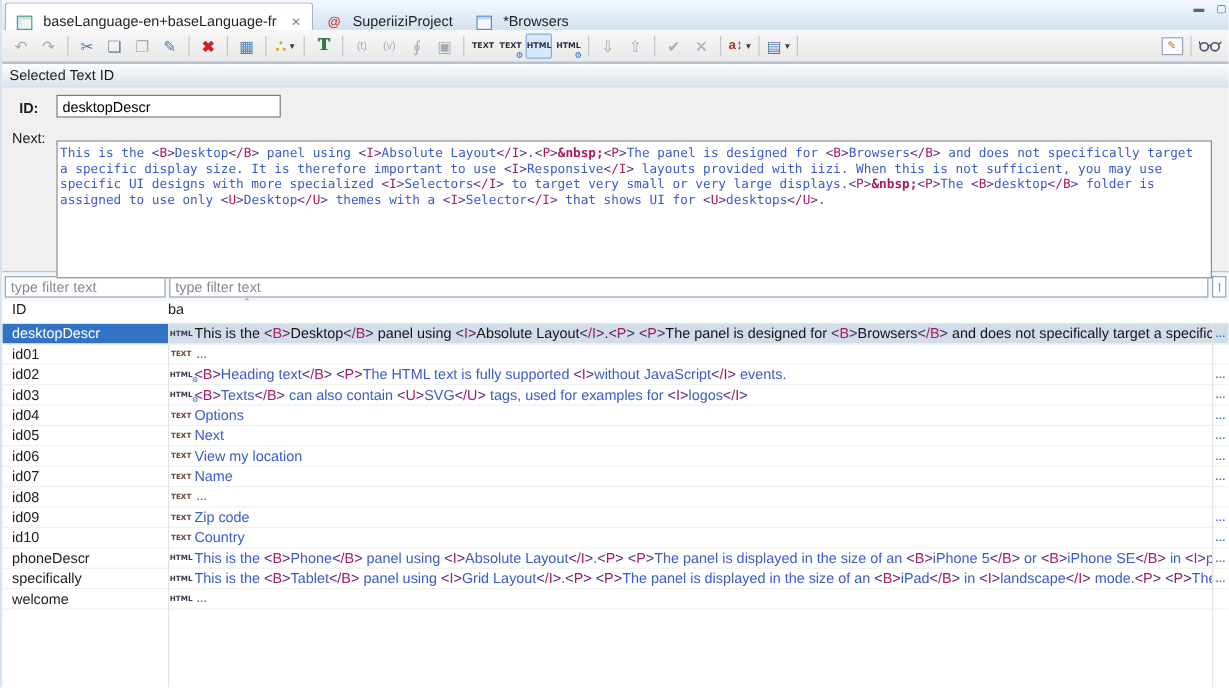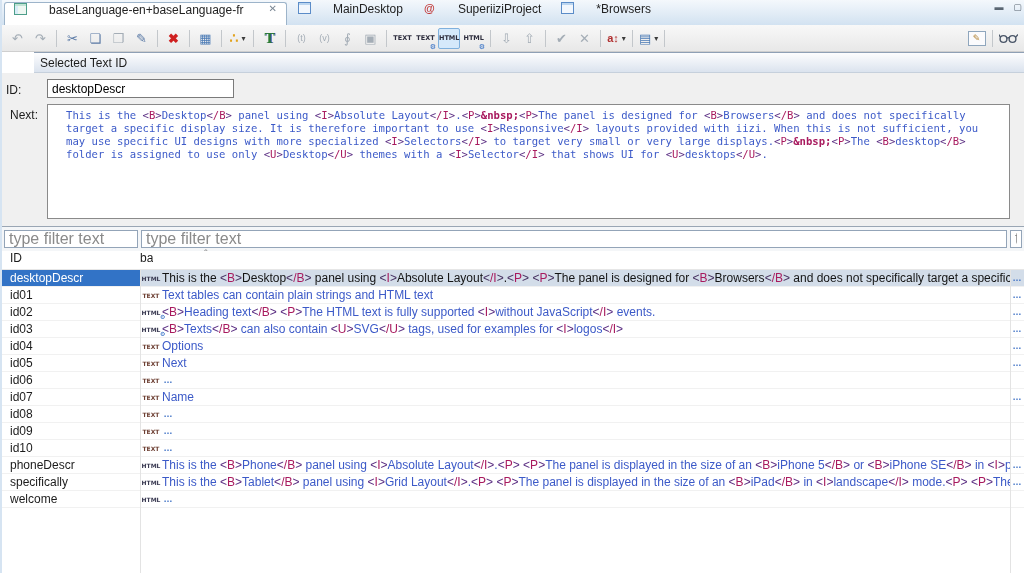--- a/index.html
+++ b/index.html
@@ -2,21 +2,21 @@
 <html><head>
 <meta charset="utf-8">
 <style>
   * { box-sizing: border-box; margin: 0; padding: 0; }
   html,body { width:1024px; height:573px; overflow:hidden; }
   body { font-family:"Liberation Sans", sans-serif; font-size:12px; color:#1c1c1c; background:#fff; }
   .window { width:1024px; height:573px; display:flex; flex-direction:column; border-left:2px solid #d6e4f2; position:relative; }
 
   
   .tabbar { height:25px; background:linear-gradient(#f4f8fc,#d2e2f1); display:flex; align-items:flex-end; position:relative; flex:none; }
-  .tab { display:inline-flex; align-items:flex-start; gap:22px; height:23px; padding:0 9px; margin-left:2px; color:#222; white-space:nowrap; cursor:default; }
+  .tab { display:inline-flex; align-items:flex-end; gap:9px; height:23px; padding:0 9px; margin-left:2px; color:#222; white-space:nowrap; cursor:default; }
   .tab.active { background:#fff; border:1px solid #9db4ca; border-bottom:none; border-radius:3px 3px 0 0; }
   .tab .tlabel { font-size:12px; }
   .tab .close { color:#7a8794; font-size:10px; margin-left:3px; }
   .ticon { width:13px; height:12px; display:inline-block; flex:none; }
   .ticon.text-table-icon { background:#eef7f2; border:1px solid #4d9e8a; box-shadow:inset 0 2px 0 #bfe3d4, inset 3px 0 0 #d7ecf7; }
   .ticon.panel-icon { background:#f2f7fd; border:1px solid #5b8cc8; box-shadow:inset 0 2px 0 #bcd6f0; }
   .ticon.project-icon { border:none; color:#c23b3b; font-weight:bold; font-size:11px; line-height:12px; text-align:center; }
   .wincontrols { position:absolute; top:2px; right:2px; display:flex; gap:10px; color:#5a6672; font-size:9px; }
   .wincontrols span { cursor:default; }
 
@@ -33,37 +33,37 @@
   .g-brand { color:#2e7d32; font-weight:bold; font-size:15px; font-family:"Liberation Serif",serif; text-shadow:1px 0 #2244aa; }
   .g-sort { color:#b03030; font-weight:bold; font-size:11px; }
   .g-small { font-size:9px; }
   .mode-label { font-size:6.5px; font-weight:bold; letter-spacing:0; color:#2e2e3e; font-family:"DejaVu Sans",sans-serif; }
   .gear { position:absolute; right:-1px; bottom:-2px; font-size:7px; color:#2d6bc4; line-height:7px; }
   .dd { font-size:8px; color:#3c3c3c; margin-left:3px; }
   .tb-right { margin-left:auto; display:flex; align-items:center; }
   .boxed { width:18px; height:15px; border:1px solid #8fa6bd; background:#fbfbfd; display:inline-flex; align-items:center; justify-content:center; font-size:9px; color:#b08030; }
 
   
-  .sectionheader { height:21px; background:linear-gradient(#fdfdfe,#dbe3ee); border-top:1px solid #8fa0b5; border-bottom:1px solid #c6d0dc; padding:3px 6px; flex:none;margin-left:32px; }
+  .sectionheader { height:21px; background:linear-gradient(#fdfdfe,#dbe3ee); border-top:1px solid #8fa0b5; border-bottom:1px solid #c6d0dc; padding:3px 6px; flex:none; }
 
   
   .form { height:153px; background:#f0f0f0; position:relative; flex:none; }
-  .lbl-id { position:absolute; left:4px; top:10px; }
+  .lbl-id { position:absolute; left:14px; top:10px;font-weight:bold; }
   .id-input { position:absolute; left:45px; top:6px; width:187px; height:19px; border:1px solid #7a7a7a; font-family:"Liberation Sans",sans-serif; font-size:12px; padding:1px 4px; background:#fff; }
   .lbl-text { position:absolute; left:8px; top:35px; }
-  .editor { position:absolute; left:45px; top:31px; width:963px; height:115px; background:#fff; border:1px solid #8a8a8a; padding:4px 18px; font-family:"DejaVu Sans Mono",monospace; font-size:10.6px; line-height:13px; white-space:pre-wrap; word-break:normal; overflow:hidden; }
+  .editor { position:absolute; left:45px; top:44px; width:963px; height:115px; background:#fff; border:1px solid #8a8a8a; padding:4px 2px; font-family:"DejaVu Sans Mono",monospace; font-size:10.6px; line-height:13px; white-space:pre-wrap; word-break:normal; overflow:hidden; }
   .tk-plain { color:#3c5ac8; }
   .tk-br { color:#5a2d82; }
   .tk-tag { color:#a81a5e; }
   .tk-ent { color:#a81a5e; font-weight:bold; }
 
   
   .tablewrap { flex:1; display:flex; flex-direction:column; border-top:1px solid #9aa6b4; background:#fff; min-height:0; }
   .filterrow { height:24px; background:#f4f6f8; display:flex; align-items:center; padding:2px; gap:3px; flex:none; }
-  .filterrow input { height:18px; border:1px solid #93a4b8; font-family:"Liberation Sans",sans-serif; font-size:16px; padding:1px 4px; background:#fff; }
+  .filterrow input { height:18px; border:1px solid #93a4b8; font-family:"Liberation Sans",sans-serif; font-size:12px; padding:1px 4px; background:#fff; }
   .filterrow input::placeholder { color:#8a8a8a; }
   .f1 { width:134px; flex:none; }
   .f2 { flex:1; min-width:0; }
   .f3 { width:12px; flex:none; padding:1px 1px; overflow:hidden; }
   .headrow { height:19px; display:flex; align-items:flex-start; position:relative; border-bottom:1px solid #e6e6e6; flex:none; font-size:12px; }
   .h-id { width:138px; padding-left:8px; flex:none; }
   .caret { position:absolute; left:202px; top:-3px; color:#8a8a8a; font-size:11px; }
   .h-lang { flex:1; padding-left:22px; white-space:nowrap; overflow:hidden; }
   .h-lang2 { width:13px; flex:none; white-space:nowrap; overflow:hidden; }
   .tbody { flex:1; position:relative; overflow:hidden; }
@@ -89,24 +89,20 @@
 
 <div class="window">
 
   <div class="tabbar" id="tabbar">
     <div class="tab active">
         <span class="ticon text-table-icon"></span>
         <span class="tlabel">baseLanguage-en+baseLanguage-fr</span>
         <span class="close">✕</span>
       </div>
       <div class="tab">
-        <span class="ticon panel-icon"></span>
-        <span class="tlabel">MainDesktop</span>
-      </div>
-      <div class="tab">
         <span class="ticon project-icon">@</span>
         <span class="tlabel">SuperiiziProject</span>
       </div>
       <div class="tab">
         <span class="ticon panel-icon"></span>
         <span class="tlabel">*Browsers</span>
       </div>
       <div class="wincontrols" id="wincontrols">
         <span>▬</span>
         <span>▢</span>
@@ -249,21 +245,20 @@
             <span class="badge b-html">HTML</span>
           </div>
           <div class="c-text"><span class="tk-plain">This is the </span><span class="tk-br">&lt;</span><span class="tk-tag">B</span><span class="tk-br">&gt;</span><span class="tk-plain">Desktop</span><span class="tk-br">&lt;</span><span class="tk-tag">/B</span><span class="tk-br">&gt;</span><span class="tk-plain"> panel using </span><span class="tk-br">&lt;</span><span class="tk-tag">I</span><span class="tk-br">&gt;</span><span class="tk-plain">Absolute Layout</span><span class="tk-br">&lt;</span><span class="tk-tag">/I</span><span class="tk-br">&gt;</span><span class="tk-plain">.</span><span class="tk-br">&lt;</span><span class="tk-tag">P</span><span class="tk-br">&gt;</span><span class="tk-plain"> </span><span class="tk-br">&lt;</span><span class="tk-tag">P</span><span class="tk-br">&gt;</span><span class="tk-plain">The panel is designed for </span><span class="tk-br">&lt;</span><span class="tk-tag">B</span><span class="tk-br">&gt;</span><span class="tk-plain">Browsers</span><span class="tk-br">&lt;</span><span class="tk-tag">/B</span><span class="tk-br">&gt;</span><span class="tk-plain"> and does not specifically target a specific display size. It is the</span></div>
           <div class="c-more">…</div>
         </div>
         <div class="trow">
           <div class="c-id">id01</div>
           <div class="c-badge">
             <span class="badge b-text">TEXT</span>
           </div>
-          <div class="c-text"><span class="tk-plain">Text tables can contain plain strings and HTML text</span></div>
           <div class="c-more">…</div>
         </div>
         <div class="trow">
           <div class="c-id">id02</div>
           <div class="c-badge">
             <span class="badge b-html">HTML<span class="gear">⚙</span></span>
           </div>
           <div class="c-text"><span class="tk-br">&lt;</span><span class="tk-tag">B</span><span class="tk-br">&gt;</span><span class="tk-plain">Heading text</span><span class="tk-br">&lt;</span><span class="tk-tag">/B</span><span class="tk-br">&gt;</span><span class="tk-plain"> </span><span class="tk-br">&lt;</span><span class="tk-tag">P</span><span class="tk-br">&gt;</span><span class="tk-plain">The HTML text is fully supported </span><span class="tk-br">&lt;</span><span class="tk-tag">I</span><span class="tk-br">&gt;</span><span class="tk-plain">without JavaScript</span><span class="tk-br">&lt;</span><span class="tk-tag">/I</span><span class="tk-br">&gt;</span><span class="tk-plain"> events.</span></div>
           <div class="c-more">…</div>
         </div>
@@ -289,20 +284,21 @@
             <span class="badge b-text">TEXT</span>
           </div>
           <div class="c-text"><span class="tk-plain">Next</span></div>
           <div class="c-more">…</div>
         </div>
         <div class="trow">
           <div class="c-id">id06</div>
           <div class="c-badge">
             <span class="badge b-text">TEXT</span>
           </div>
+          <div class="c-text"><span class="tk-plain">View my location</span></div>
           <div class="c-more">…</div>
         </div>
         <div class="trow">
           <div class="c-id">id07</div>
           <div class="c-badge">
             <span class="badge b-text">TEXT</span>
           </div>
           <div class="c-text"><span class="tk-plain">Name</span></div>
           <div class="c-more">…</div>
         </div>
@@ -311,27 +307,29 @@
           <div class="c-badge">
             <span class="badge b-text">TEXT</span>
           </div>
           <div class="c-more">…</div>
         </div>
         <div class="trow">
           <div class="c-id">id09</div>
           <div class="c-badge">
             <span class="badge b-text">TEXT</span>
           </div>
+          <div class="c-text"><span class="tk-plain">Zip code</span></div>
           <div class="c-more">…</div>
         </div>
         <div class="trow">
           <div class="c-id">id10</div>
           <div class="c-badge">
             <span class="badge b-text">TEXT</span>
           </div>
+          <div class="c-text"><span class="tk-plain">Country</span></div>
           <div class="c-more">…</div>
         </div>
         <div class="trow">
           <div class="c-id">phoneDescr</div>
           <div class="c-badge">
             <span class="badge b-html">HTML</span>
           </div>
           <div class="c-text"><span class="tk-plain">This is the </span><span class="tk-br">&lt;</span><span class="tk-tag">B</span><span class="tk-br">&gt;</span><span class="tk-plain">Phone</span><span class="tk-br">&lt;</span><span class="tk-tag">/B</span><span class="tk-br">&gt;</span><span class="tk-plain"> panel using </span><span class="tk-br">&lt;</span><span class="tk-tag">I</span><span class="tk-br">&gt;</span><span class="tk-plain">Absolute Layout</span><span class="tk-br">&lt;</span><span class="tk-tag">/I</span><span class="tk-br">&gt;</span><span class="tk-plain">.</span><span class="tk-br">&lt;</span><span class="tk-tag">P</span><span class="tk-br">&gt;</span><span class="tk-plain"> </span><span class="tk-br">&lt;</span><span class="tk-tag">P</span><span class="tk-br">&gt;</span><span class="tk-plain">The panel is displayed in the size of an </span><span class="tk-br">&lt;</span><span class="tk-tag">B</span><span class="tk-br">&gt;</span><span class="tk-plain">iPhone 5</span><span class="tk-br">&lt;</span><span class="tk-tag">/B</span><span class="tk-br">&gt;</span><span class="tk-plain"> or </span><span class="tk-br">&lt;</span><span class="tk-tag">B</span><span class="tk-br">&gt;</span><span class="tk-plain">iPhone SE</span><span class="tk-br">&lt;</span><span class="tk-tag">/B</span><span class="tk-br">&gt;</span><span class="tk-plain"> in </span><span class="tk-br">&lt;</span><span class="tk-tag">I</span><span class="tk-br">&gt;</span><span class="tk-plain">portrait</span></div>
           <div class="c-more">…</div>
         </div>

